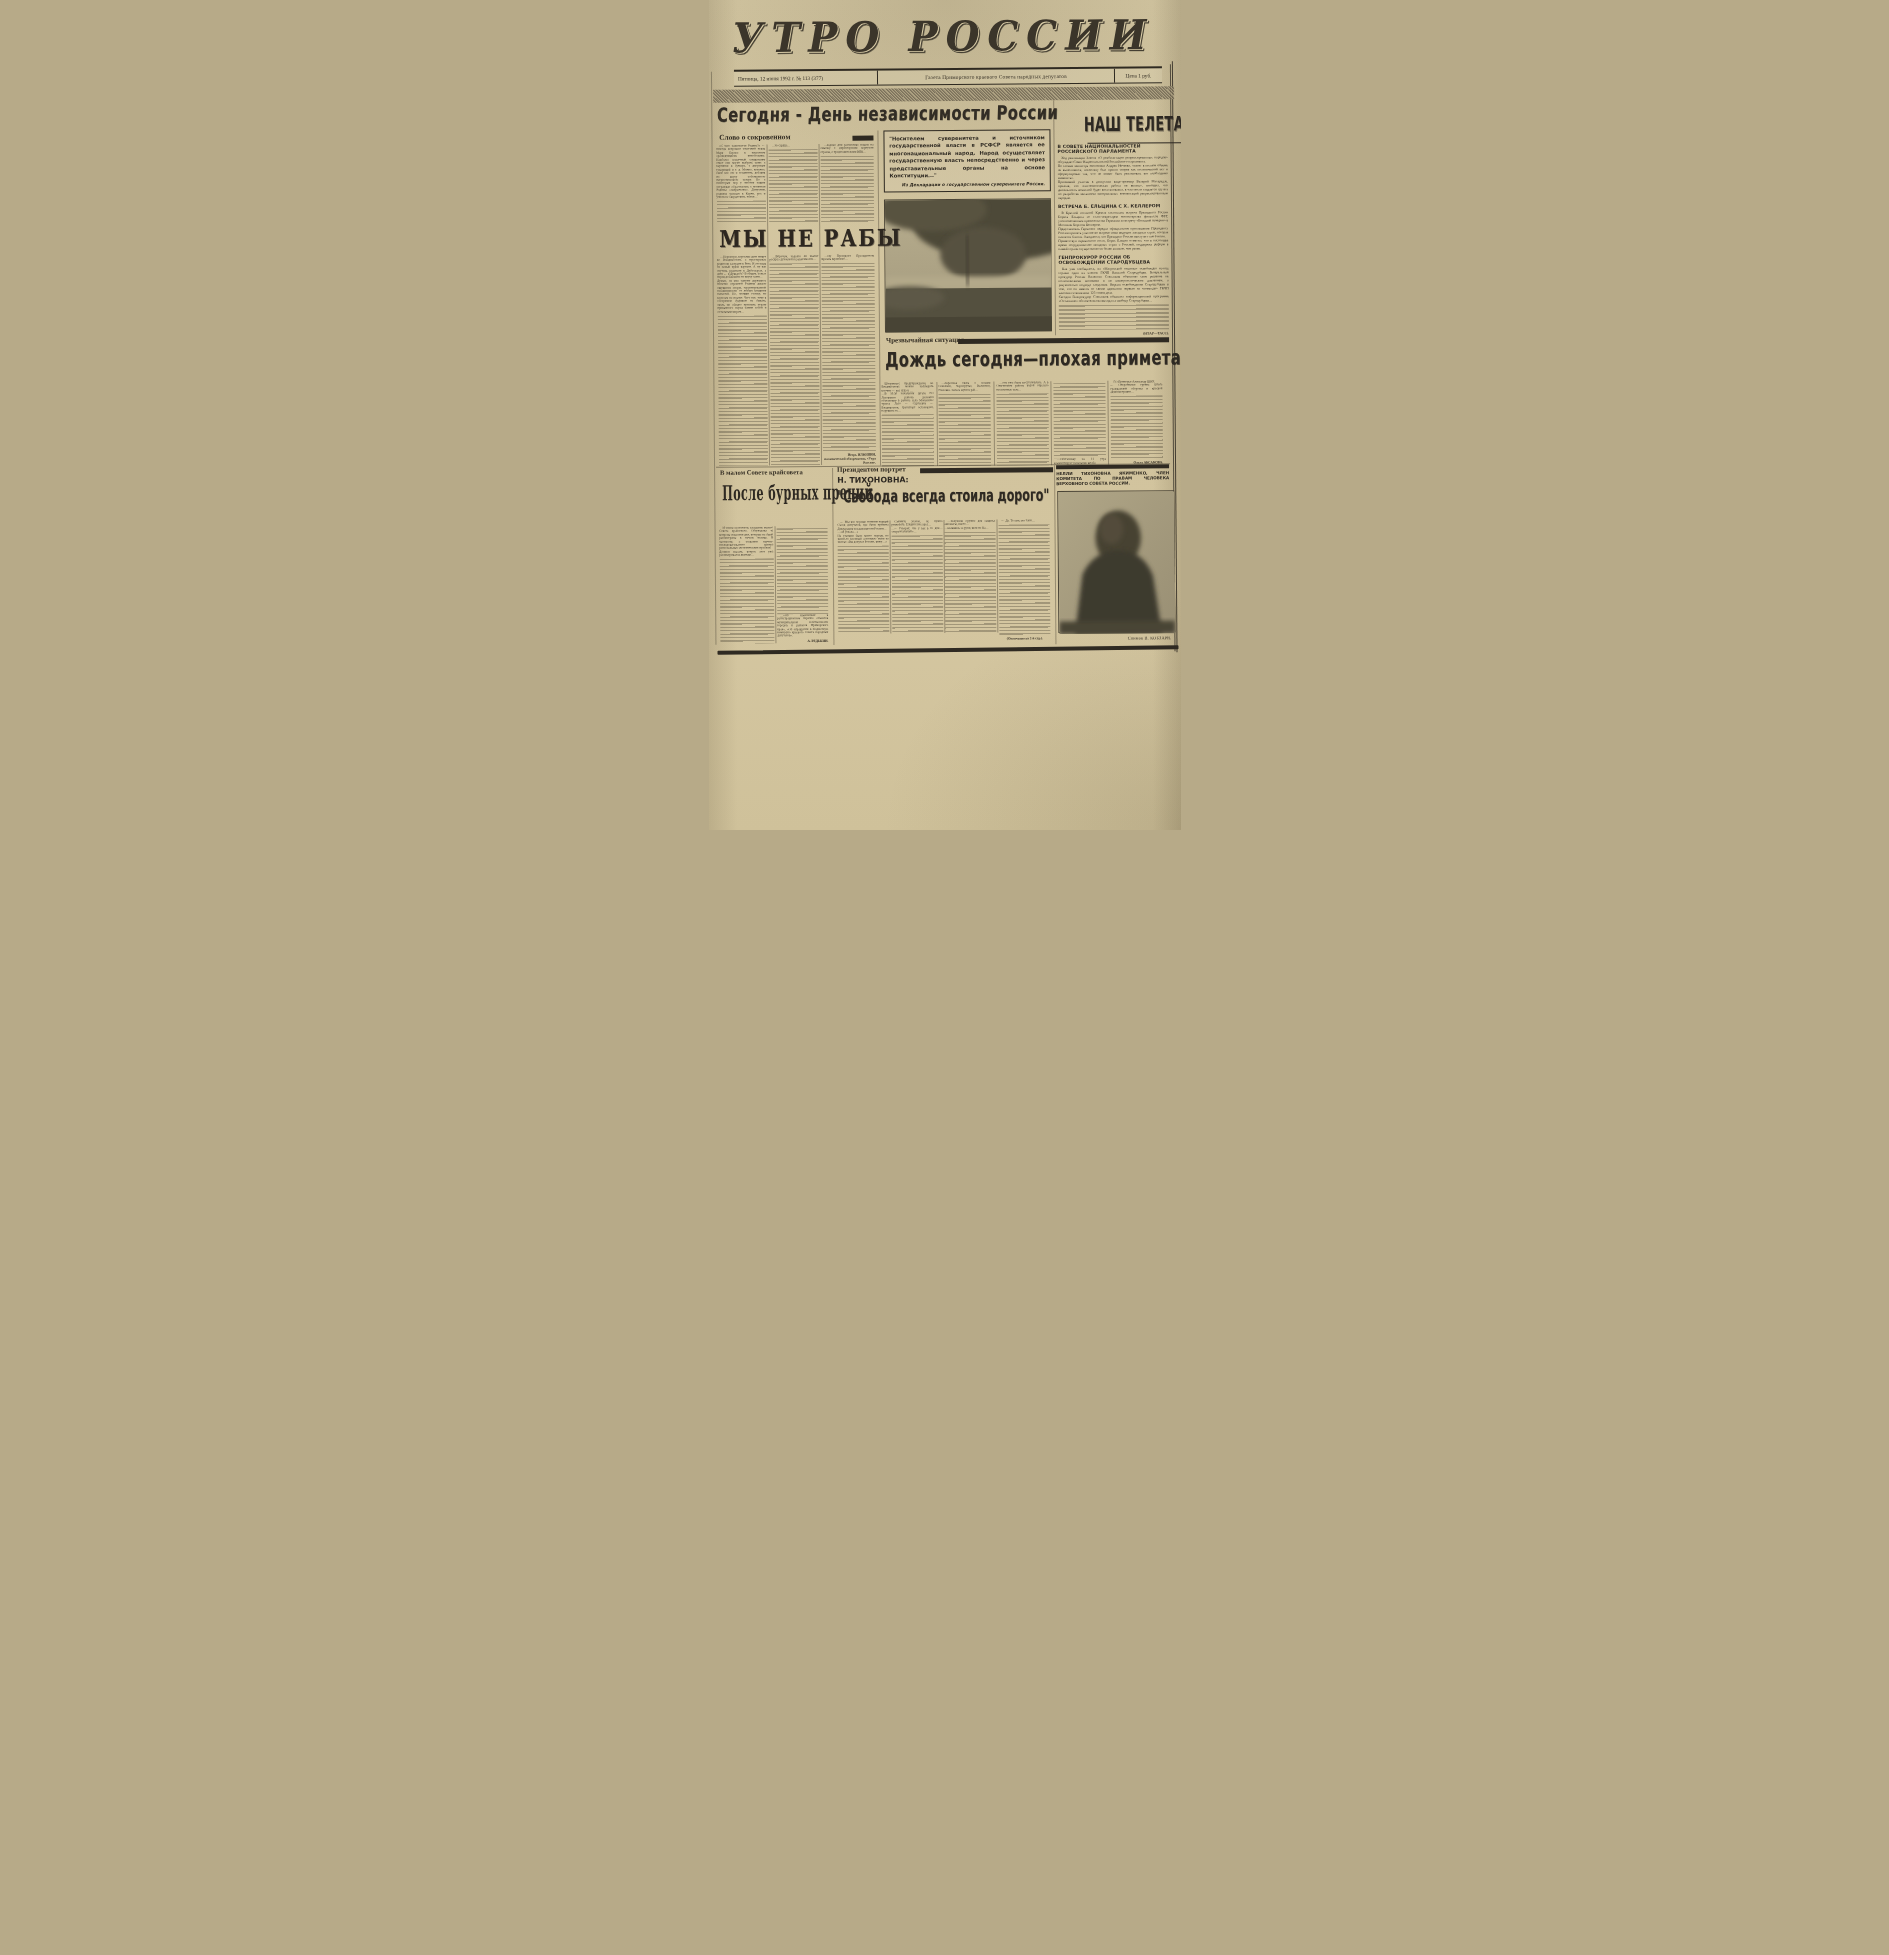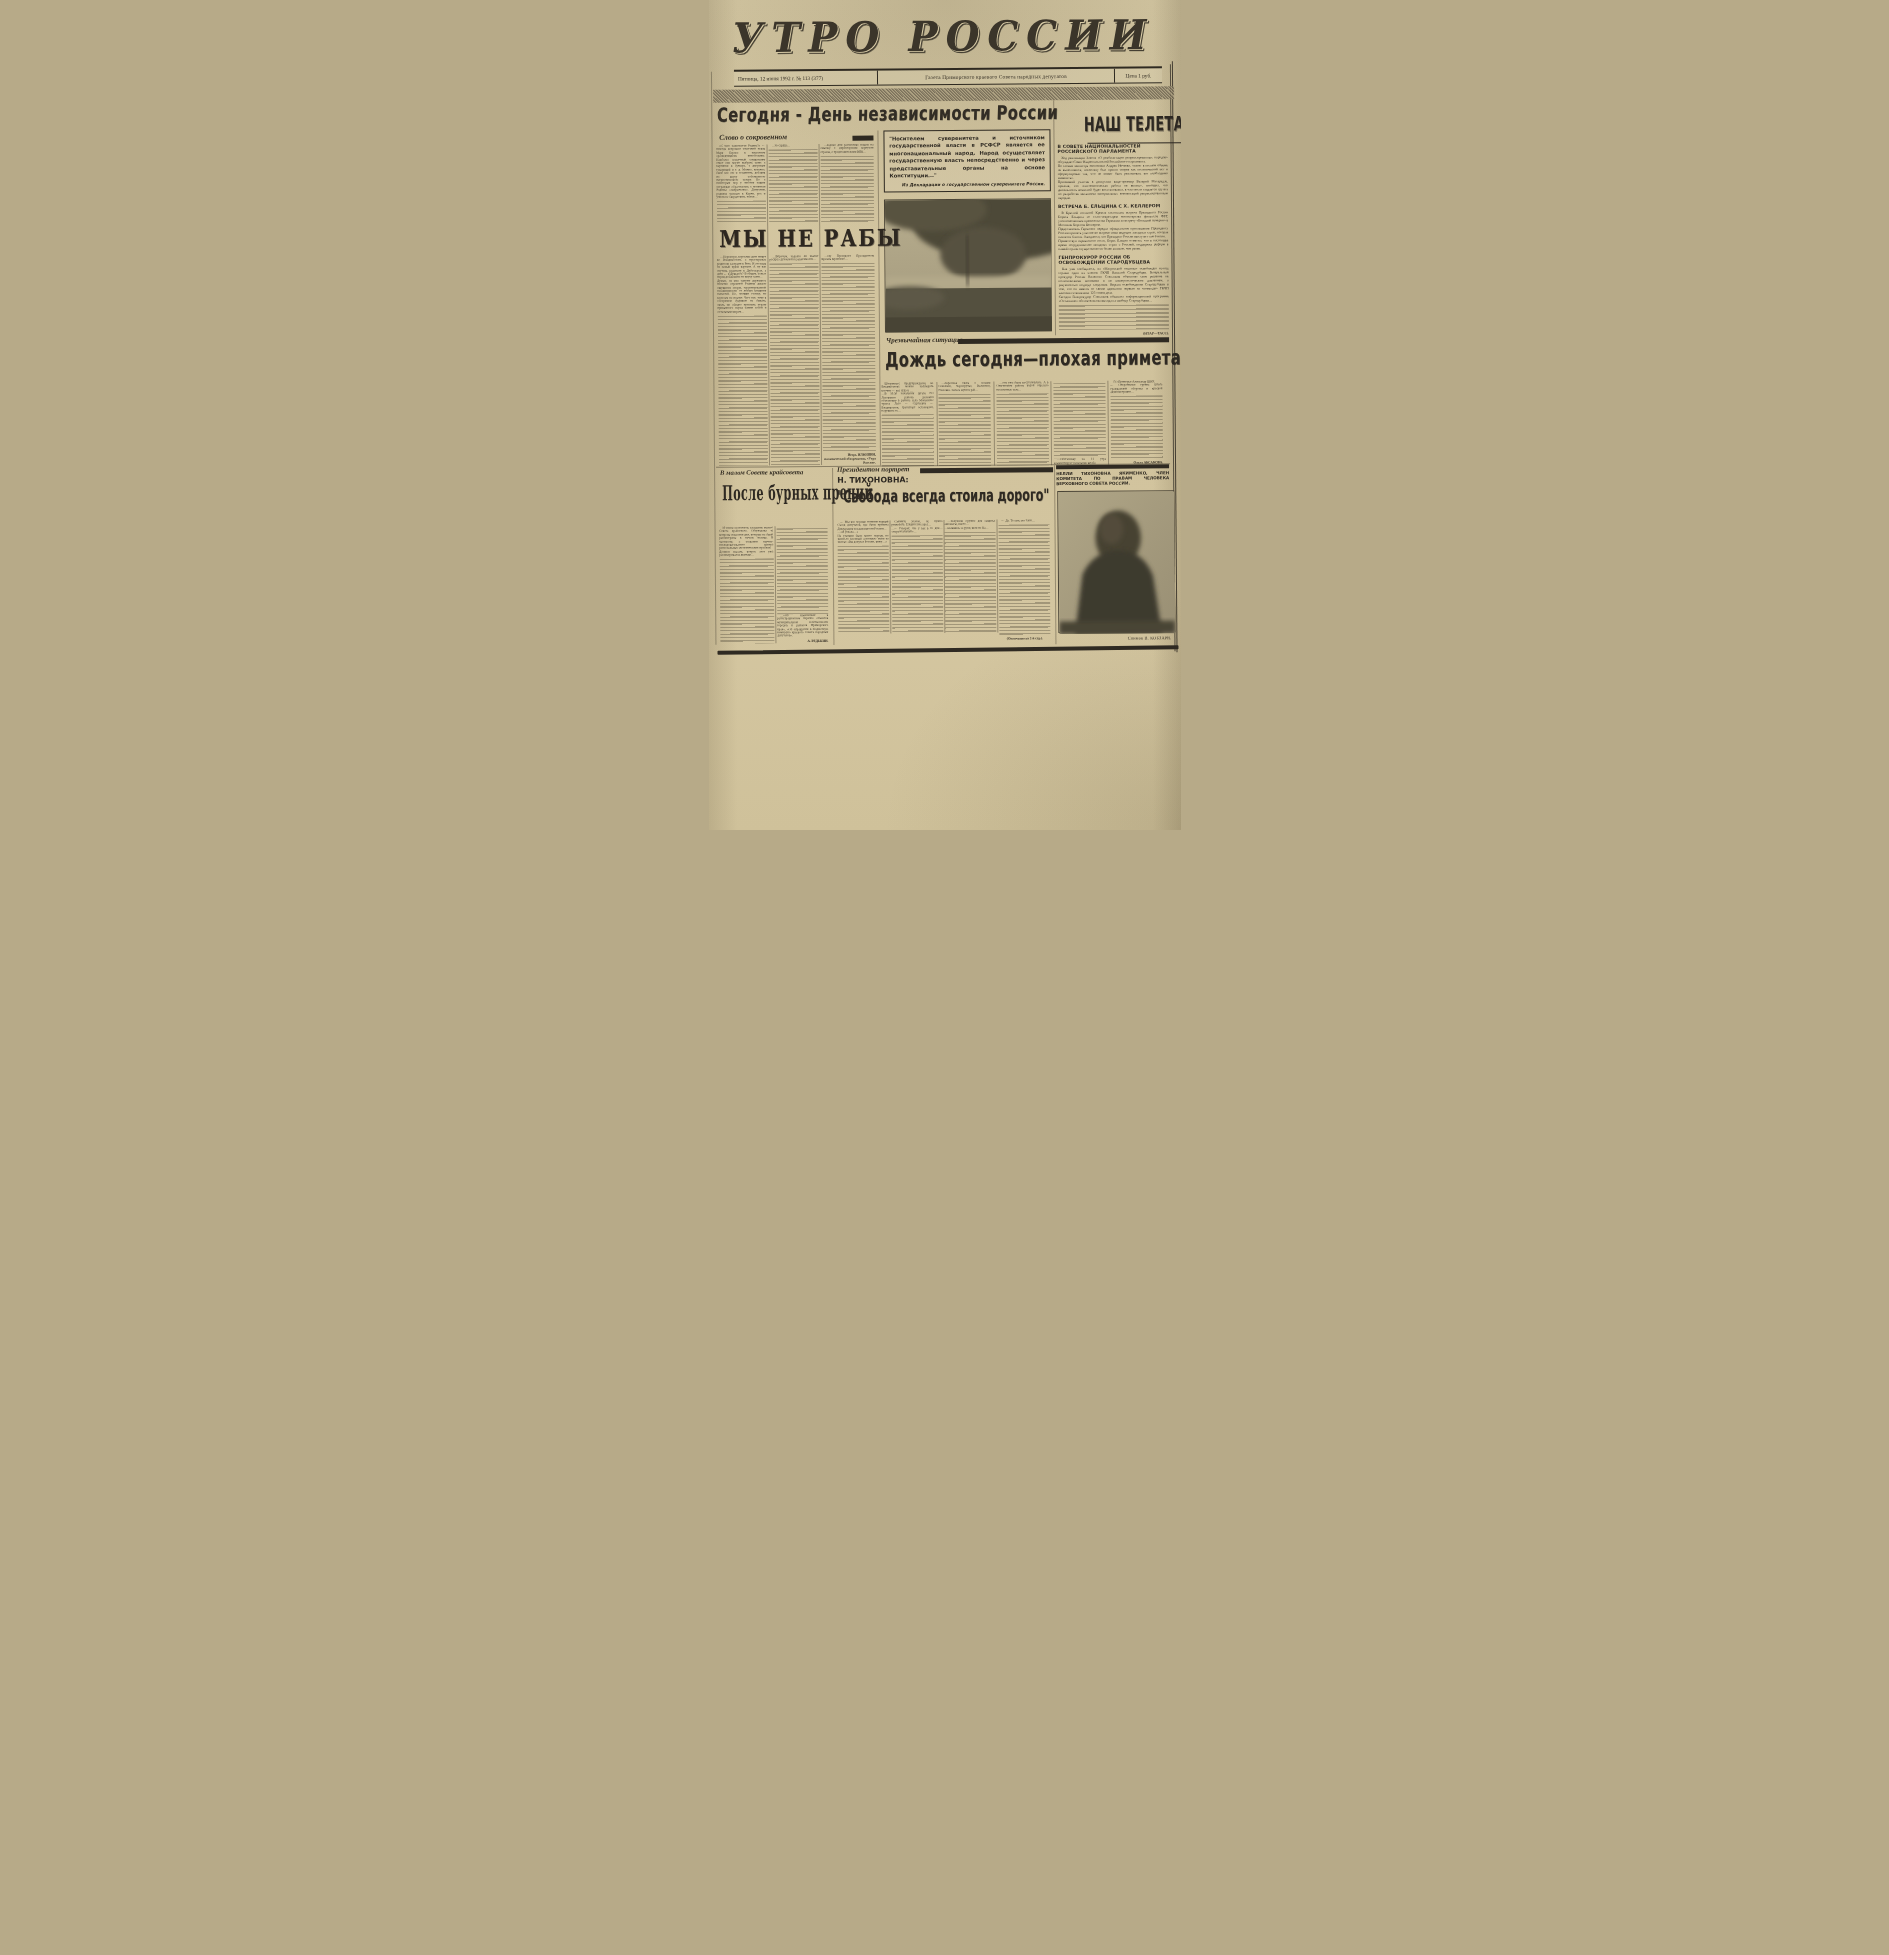--- a/index.html
+++ b/index.html
@@ -39,21 +39,21 @@
   .mainhead span{display:inline-block;font-family:"DejaVu Sans","Liberation Sans",sans-serif;
     font-weight:bold;font-size:15.3px;white-space:nowrap;color:#322d25;letter-spacing:0.4px;
     transform:scale(.97,1.28) skewX(-3deg);transform-origin:left top;
     text-shadow:0.4px 0.4px 0 rgba(50,45,37,.5);}
   .ttbanner{left:346px;top:107px;width:116px;height:38px;display:flex;align-items:center;justify-content:center;
     border-bottom:1.6px solid #2c2721;box-sizing:border-box;margin-left:34px;}
   .ttbanner span{display:inline-block;font-family:"DejaVu Sans","Liberation Sans",sans-serif;font-weight:bold;
     font-size:13.3px;letter-spacing:0.4px;color:#2d2822;transform:scale(.96,1.5);white-space:nowrap;
     text-shadow:0.8px 0.8px 0 rgba(45,40,34,.35);}
 
-  .kicker{font-style:italic;font-weight:bold;font-size:7.4px;white-space:nowrap;color:#332d23;}
+  .kicker{font-weight:bold;font-size:7.4px;white-space:nowrap;color:#332d23;}
   .kbar{background:#2f2a22;}
 
   .hl2{left:11px;top:224px;width:156px;height:26.6px;}
   .hl2 span{display:inline-block;font-family:"DejaVu Serif","Liberation Serif",serif;font-weight:bold;
     font-size:19.6px;letter-spacing:2px;color:#2d2720;transform:scale(1,1.18);transform-origin:left top;white-space:nowrap;
     text-shadow:0.6px 0.6px 0 rgba(45,39,32,.55);}
   .stormhl{left:176px;top:348px;width:285px;height:28px;}
   .stormhl span{display:inline-block;font-family:"DejaVu Sans","Liberation Sans",sans-serif;font-weight:bold;
     font-size:15.6px;color:#2e2922;white-space:nowrap;transform:scale(.95,1.3);transform-origin:left top;letter-spacing:0.4px;
     text-shadow:0.4px 0.4px 0 rgba(46,41,34,.45);}

